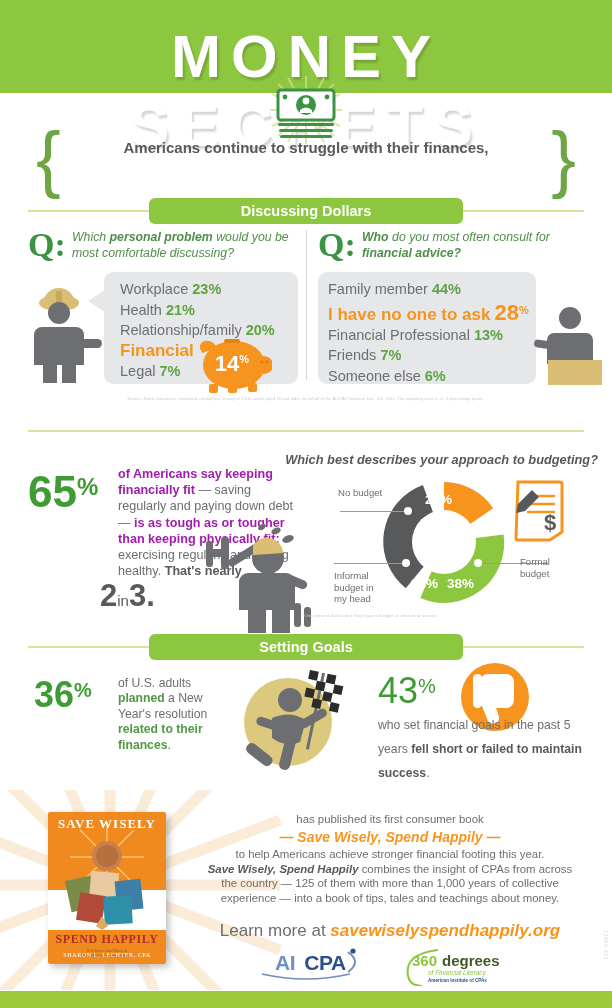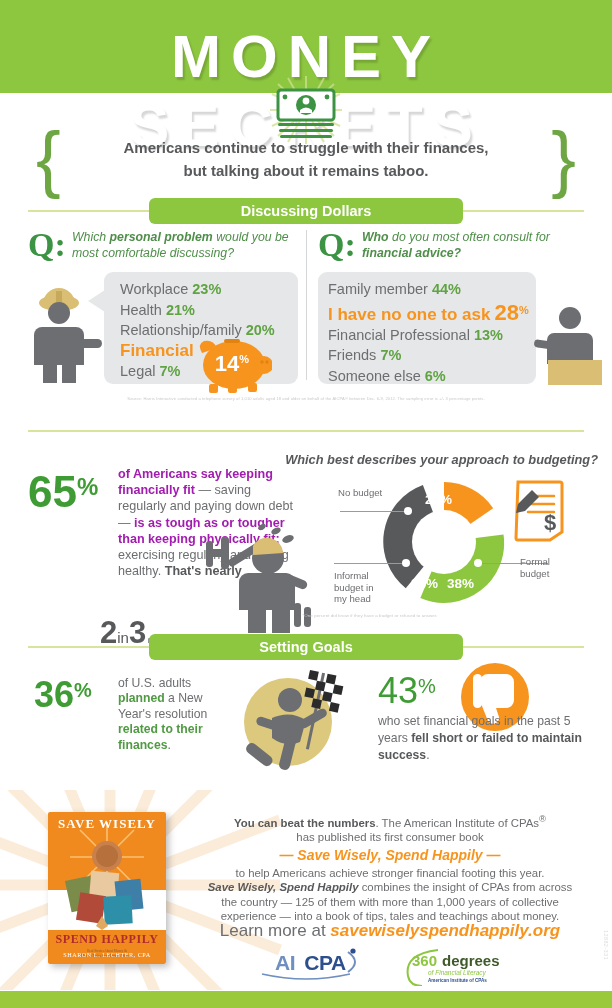--- a/index.html
+++ b/index.html
@@ -79,21 +79,21 @@
 
   
   .stat-65 { position:absolute; left:28px; top:465px; color:#3F9C35;
              font-size:44px; font-weight:bold; line-height:44px; }
   .stat-65 sup { font-size:24px; vertical-align:12px; }
   .basics-body { position:absolute; left:118px; top:466px; width:182px;
                  color:#6D6E71; font-size:12.6px; line-height:16.2px; }
   .basics-body .g { color:#a21caf; font-weight:bold; }
   .basics-body .d { color:#58595B; font-weight:bold; }
   .two-in-three { position:absolute; left:100px; top:578px; color:#58595B;
-                  font-size:31px; font-weight:bold;margin-top:37px; }
+                  font-size:31px; font-weight:bold; }
   .two-in-three .sm { font-size:15px; font-weight:normal; }
 
   .donut-q { position:absolute; left:272px; top:452px; width:326px; text-align:right;
              color:#58595B; font-size:12.8px; font-style:italic; font-weight:bold; }
   .donut { position:absolute; left:380px; top:478px; width:128px; height:128px; }
   .dlabel { position:absolute; color:#6D6E71; font-size:9.6px; line-height:11.5px; }
   .dval { position:absolute; color:#fff; font-size:13.5px; font-weight:bold; }
   .leader { position:absolute; background:#9B9B9B; height:1px; }
   .dot { position:absolute; width:8px; height:8px; border-radius:50%; background:#fff; }
   .note-icon { position:absolute; left:512px; top:480px; width:54px; height:62px; }
@@ -102,21 +102,21 @@
   .stat-36 { position:absolute; left:34px; top:672px; color:#3F9C35;
              font-size:36px; font-weight:bold; line-height:36px; }
   .stat-36 sup { font-size:20px; vertical-align:10px; }
   .goals-36-body { position:absolute; left:118px; top:676px; width:110px;
                    color:#6D6E71; font-size:12.2px; line-height:15.4px; }
   .goals-36-body .g { color:#4F9A42; font-weight:bold; }
   .stat-43 { position:absolute; left:378px; top:668px; color:#3F9C35;
              font-size:36px; font-weight:normal; line-height:36px; }
   .stat-43 sup { font-size:20px; vertical-align:10px; }
   .goals-43-body { position:absolute; left:378px; top:713px; width:208px;
-                   color:#6D6E71; font-size:12.2px; line-height:17px; }
+                   color:#6D6E71; font-size:12.2px; line-height:24px; }
   .goals-43-body .d { color:#58595B; font-weight:bold; }
 
   
   .foot-rays { position:absolute; left:0; top:790px; width:612px; height:200px; }
   .book { position:absolute; left:48px; top:812px; width:118px; height:152px;
           border-radius:2px; overflow:hidden; box-shadow:3px 3px 7px rgba(0,0,0,.25); }
   .foot-text { position:absolute; left:190px; top:812px; width:400px; text-align:center;
                color:#6D6E71; font-size:11.4px; line-height:14.6px; }
   .foot-text .d { color:#58595B; font-weight:bold; }
   .foot-text .or { color:#F7941E; font-weight:bold; font-style:italic; font-size:14px; }
@@ -169,21 +169,20 @@
         <rect x="2" y="45" width="52" height="3" rx="1.5" fill="#3C9343"></rect>
       </g>
     </svg>
   </div>
 
   <div class="subhead-wrap">
     <span class="brace brace-l">{</span>
     <span class="brace brace-r">}</span>
     <div class="subhead">
       <div>Americans continue to struggle with their finances,</div>
-      <div>but talking about it remains taboo.</div>
     </div>
   </div>
 
   <div class="sec" style="top:198px">
     <div class="sec-rule"></div>
     <div class="sec-pill">Discussing Dollars</div>
   </div>
 
   <div class="qcol" style="left:28px">
     <span class="qmark">Q:</span>
@@ -432,21 +431,20 @@
       <text x="59" y="131" text-anchor="middle" fill="#B12B2B" font-family="Liberation Serif, serif" font-size="12" font-weight="bold" letter-spacing=".6">SPEND HAPPILY</text>
       <text x="59" y="140" text-anchor="middle" fill="#8A5A2A" font-family="Liberation Serif, serif" font-size="3.4">Real Stories About Money &amp;</text>
       <text x="59" y="145" text-anchor="middle" fill="#8A5A2A" font-family="Liberation Serif, serif" font-size="3.4">How to Thrive from Trusted Advisors</text>
       <rect x="0" y="124" width="118" height="28" fill="#F08A1E" opacity="0"></rect>
     </svg>
     <div style="position:absolute; left:0; bottom:6px; width:118px; text-align:center;
                 color:#fff; font-size:6.2px; font-family:'Liberation Serif',serif; letter-spacing:.5px;">SHARON L. LECHTER, CPA</div>
   </div>
 
   <div class="foot-text">
-    <div><span class="d">You can beat the numbers</span><span>. The American Institute of CPAs</span><sup>®</sup></div>
     <div>has published its first consumer book</div>
     <div style="margin:3px 0 2px"><span class="or">— Save Wisely, Spend Happily —</span></div>
     <div>to help Americans achieve stronger financial footing this year.</div>
     <div><span class="it">Save Wisely, Spend Happily</span><span> combines the insight of CPAs from across</span></div>
     <div>the country — 125 of them with more than 1,000 years of collective</div>
     <div>experience — into a book of tips, tales and teachings about money.</div>
   </div>
 
   <div class="learn">
     <span>Learn more at </span><span class="url">savewiselyspendhappily.org</span>

